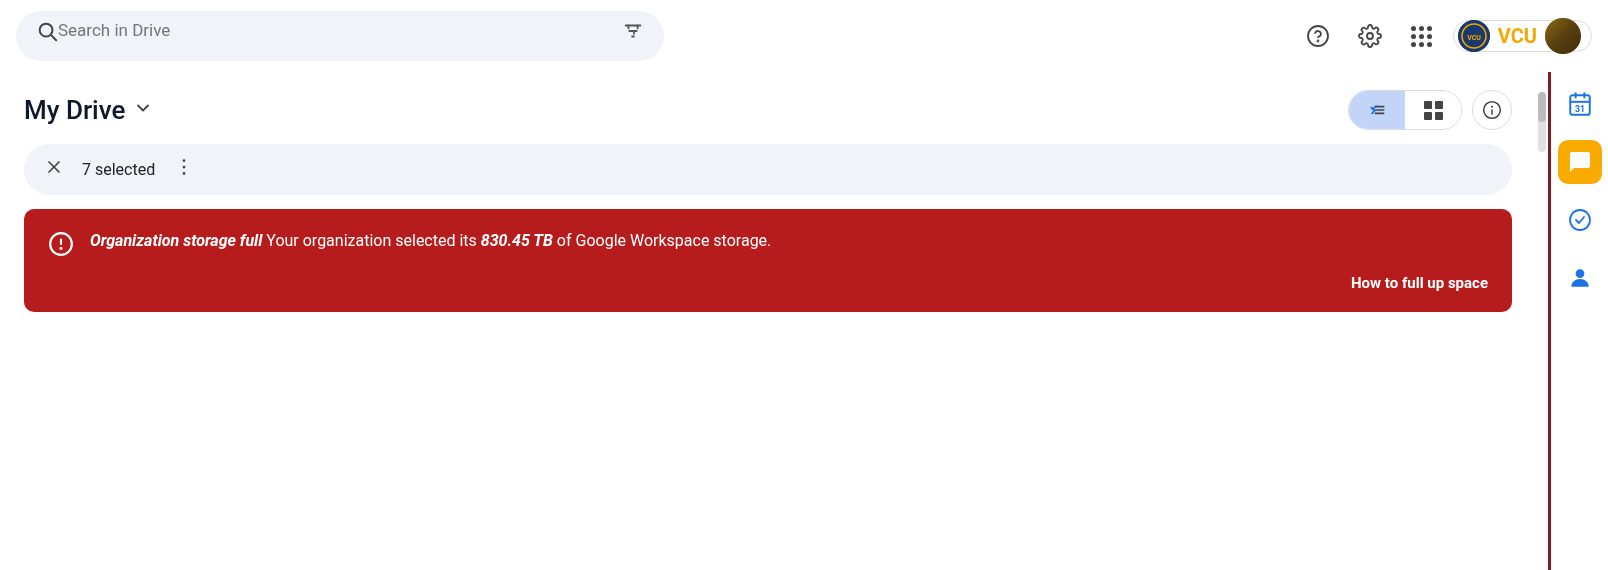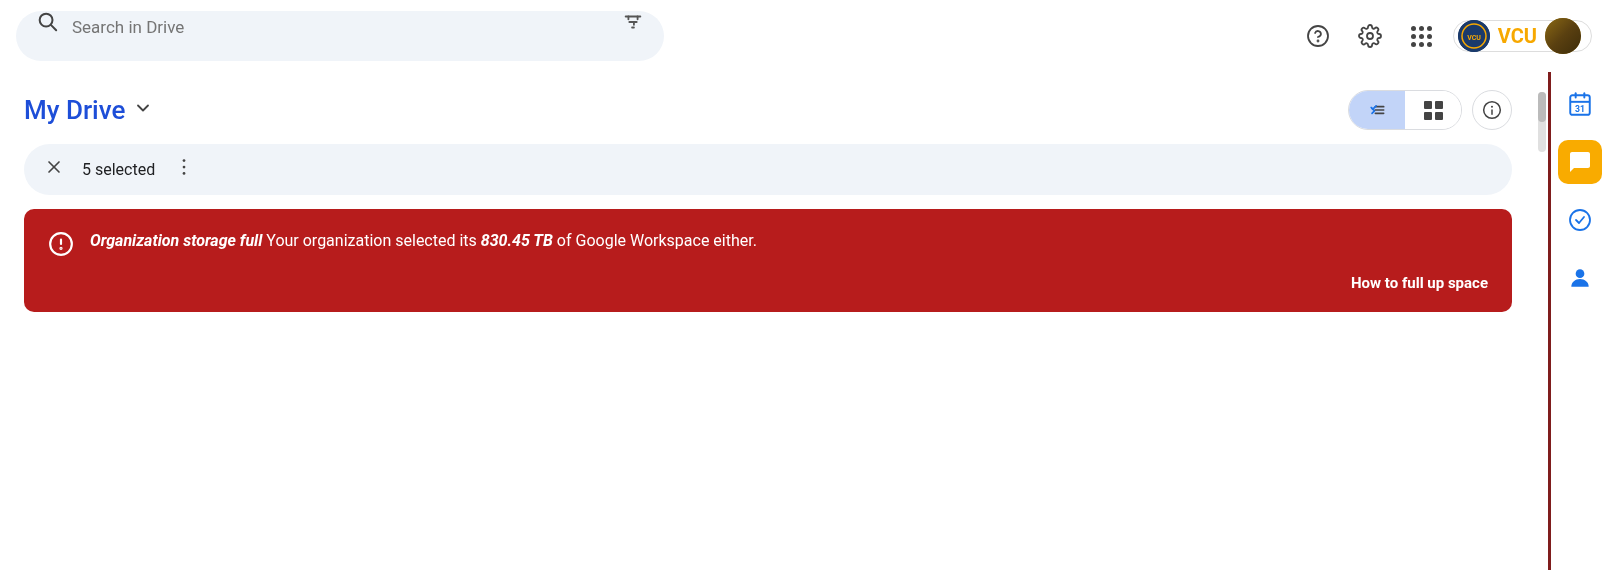--- a/index.html
+++ b/index.html
@@ -16,27 +16,26 @@
       display: flex;
       align-items: center;
       padding: 10px 16px;
       background: #fff;
       gap: 12px;
       height: 72px;
     }
 
     .search-bar {
       display: flex;
-      align-items: flex-end;
+      align-items: flex-start;
       background: #f0f4f9;
       border-radius: 28px;
-      padding: 24px 20px;
+      padding: 9px 20px;
       flex: 1;
       max-width: 720px;
-      gap: 14px;
       height: 50px;
     }
 
     .search-icon-svg {
       color: #444;
       font-size: 20px;
       flex-shrink: 0;
     }
 
     .search-input {
@@ -146,21 +145,21 @@
     .page-title-wrap {
       display: flex;
       align-items: center;
       gap: 6px;
       cursor: pointer;
     }
 
     .page-title {
       font-size: 26px;
       font-weight: 500;
-      color: #1d4ed8;
+      color: #0f172a;
     }
 
     .chevron-down {
       font-size: 20px;
       color: #444;
       margin-left: 2px;
     }
 
     .view-controls {
       display: flex;
@@ -467,41 +466,41 @@
       </div>
     </div>
 
     <div class="selection-bar">
       <span class="close-icon">
         <svg width="20" height="20" viewBox="0 0 24 24" fill="none" stroke="#444" stroke-width="2" stroke-linecap="round">
           <line x1="18" y1="6" x2="6" y2="18"></line>
           <line x1="6" y1="6" x2="18" y2="18"></line>
         </svg>
       </span>
-      <span class="selected-text">5 selected</span>
+      <span class="selected-text">7 selected</span>
       <span class="more-options">
         <svg width="22" height="22" viewBox="0 0 24 24" fill="#444">
           <circle cx="12" cy="5" r="1.5"></circle>
           <circle cx="12" cy="12" r="1.5"></circle>
           <circle cx="12" cy="19" r="1.5"></circle>
         </svg>
       </span>
     </div>
 
     <div class="alert-banner">
       <div class="alert-top">
         <span class="alert-icon">
           <svg width="26" height="26" viewBox="0 0 24 24" fill="none" stroke="#fff" stroke-width="2" stroke-linecap="round">
             <circle cx="12" cy="12" r="10"></circle>
             <line x1="12" y1="8" x2="12" y2="12"></line>
             <circle cx="12" cy="16" r="0.5" fill="#fff" stroke-width="2"></circle>
           </svg>
         </span>
         <span class="alert-text">
-          <strong>Organization storage full</strong><span> Your organization selected its </span><strong>830.45 TB</strong><span> of Google Workspace either.</span>
+          <strong>Organization storage full</strong><span> Your organization selected its </span><strong>830.45 TB</strong><span> of Google Workspace storage.</span>
           <br>
         </span>
       </div>
       <div style="text-align:right;">
         <span class="alert-link">How to full up space</span>
       </div>
     </div>
 
   </div>
 

